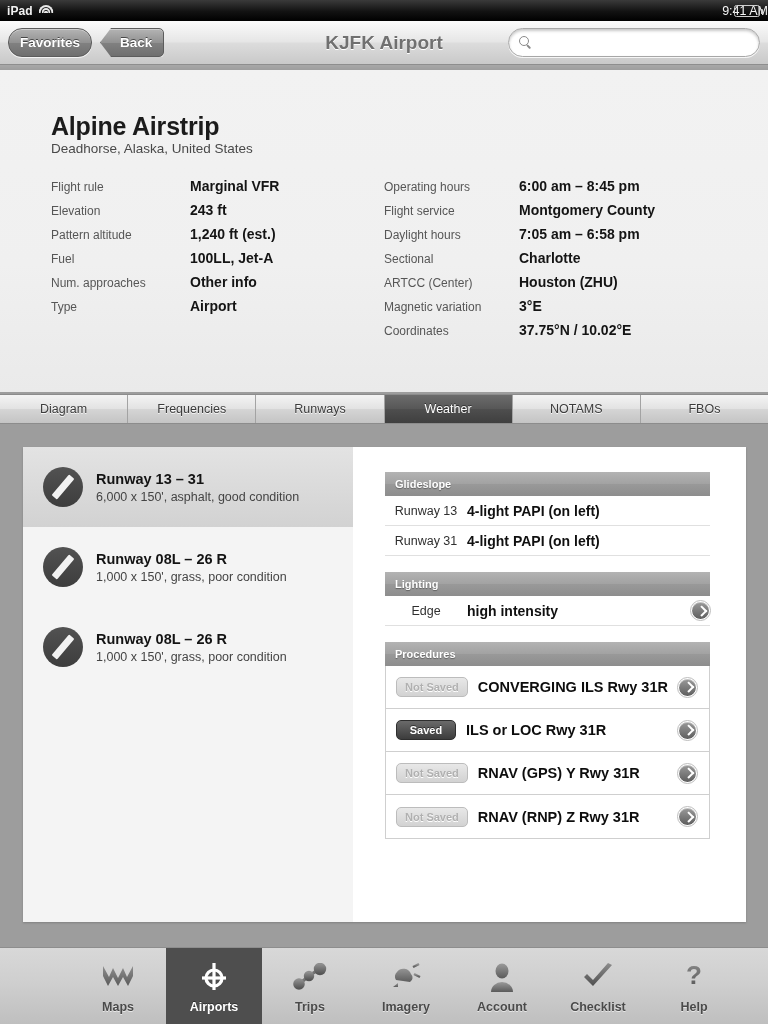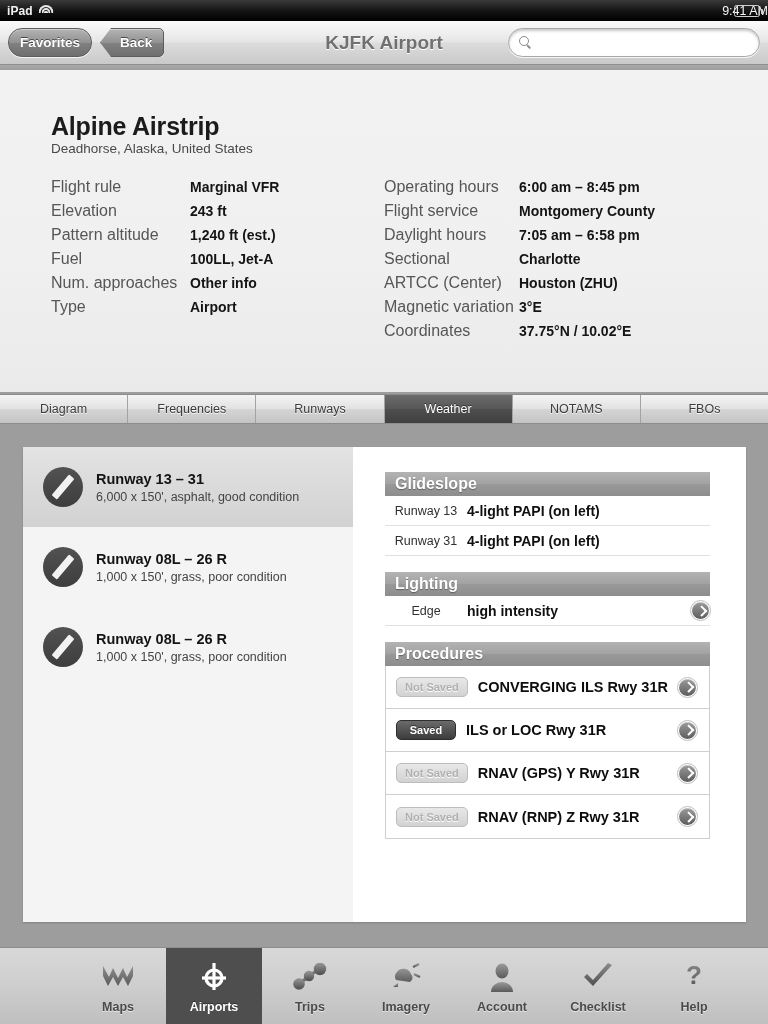--- a/index.html
+++ b/index.html
@@ -109,21 +109,21 @@
   }
   .apt-loc {
     position: absolute; left: 51px; top: 71px;
     font-size: 13.5px; color: #494949;
   }
   .info-cols { position: absolute; left: 0; top: 108px; width: 768px; }
   .info-col { position: absolute; top: 0; }
   .col-left  { left: 51px;  width: 310px; }
   .col-right { left: 384px; width: 340px; }
   .inf-row { height: 24px; display: flex; align-items: baseline; }
-  .inf-label { font-size: 16px; color: #565656; }
+  .inf-label { font-size: 12px; color: #565656; }
   .col-left  .inf-label { width: 139px; }
   .col-right .inf-label { width: 135px; }
   .inf-value { font-size: 14px; font-weight: bold; color: #141414; }
 
   
   .tabbar {
     position: absolute; left: 0; top: 394px; width: 768px; height: 30px;
     display: flex; border-top: 1px solid #8c8c8c; border-bottom: 1px solid #8c8c8c;
     background: #d3d3d3;
   }
@@ -183,21 +183,21 @@
   .rwy-title { font-size: 14.5px; font-weight: bold; color: #141414; }
   .rwy-sub { font-size: 12.5px; color: #444; }
 
   
   .detail-col {
     position: absolute; left: 330px; top: 0; right: 0; height: 100%;
     background: #ffffff; padding: 25px 36px 0 32px;
   }
   .sec-header {
     height: 24px; display: flex; align-items: center; padding-left: 10px;
-    font-size: 16px; font-weight: bold; color: #ffffff;
+    font-size: 11px; font-weight: bold; color: #ffffff;
     text-shadow: 0 1px 1px rgba(0,0,0,.35);
     background: linear-gradient(to bottom, #b3b3b3 0%, #a2a2a2 50%, #999999 51%, #8d8d8d 100%);
   }
   .sec-rows { border: none; }
   .dt-row {
     height: 30px; display: flex; align-items: center;
     border-bottom: 1px solid #e0e0e0; font-size: 13px;
   }
   .dt-label { width: 82px; color: #2f2f2f; font-size: 12.5px; text-align: center; }
   .dt-value { font-size: 14px; font-weight: bold; color: #101010; flex: 1; }

